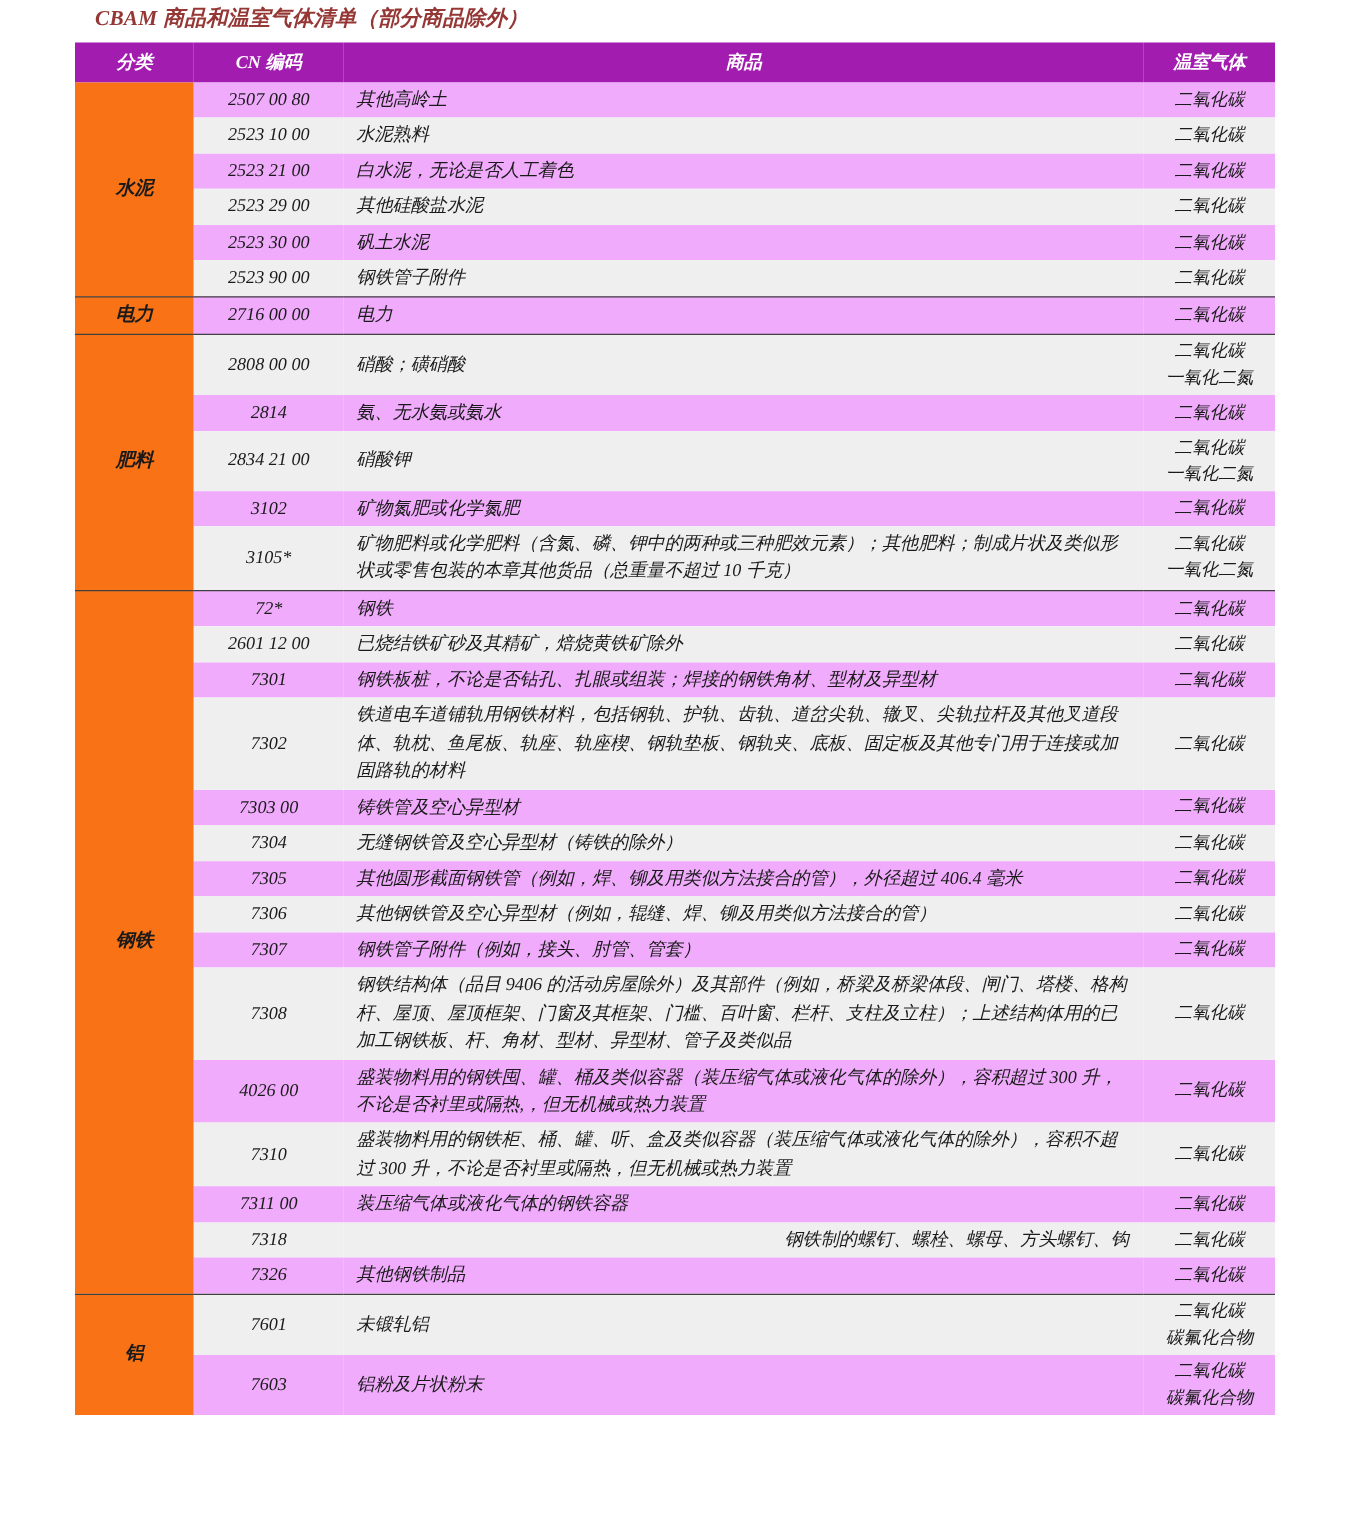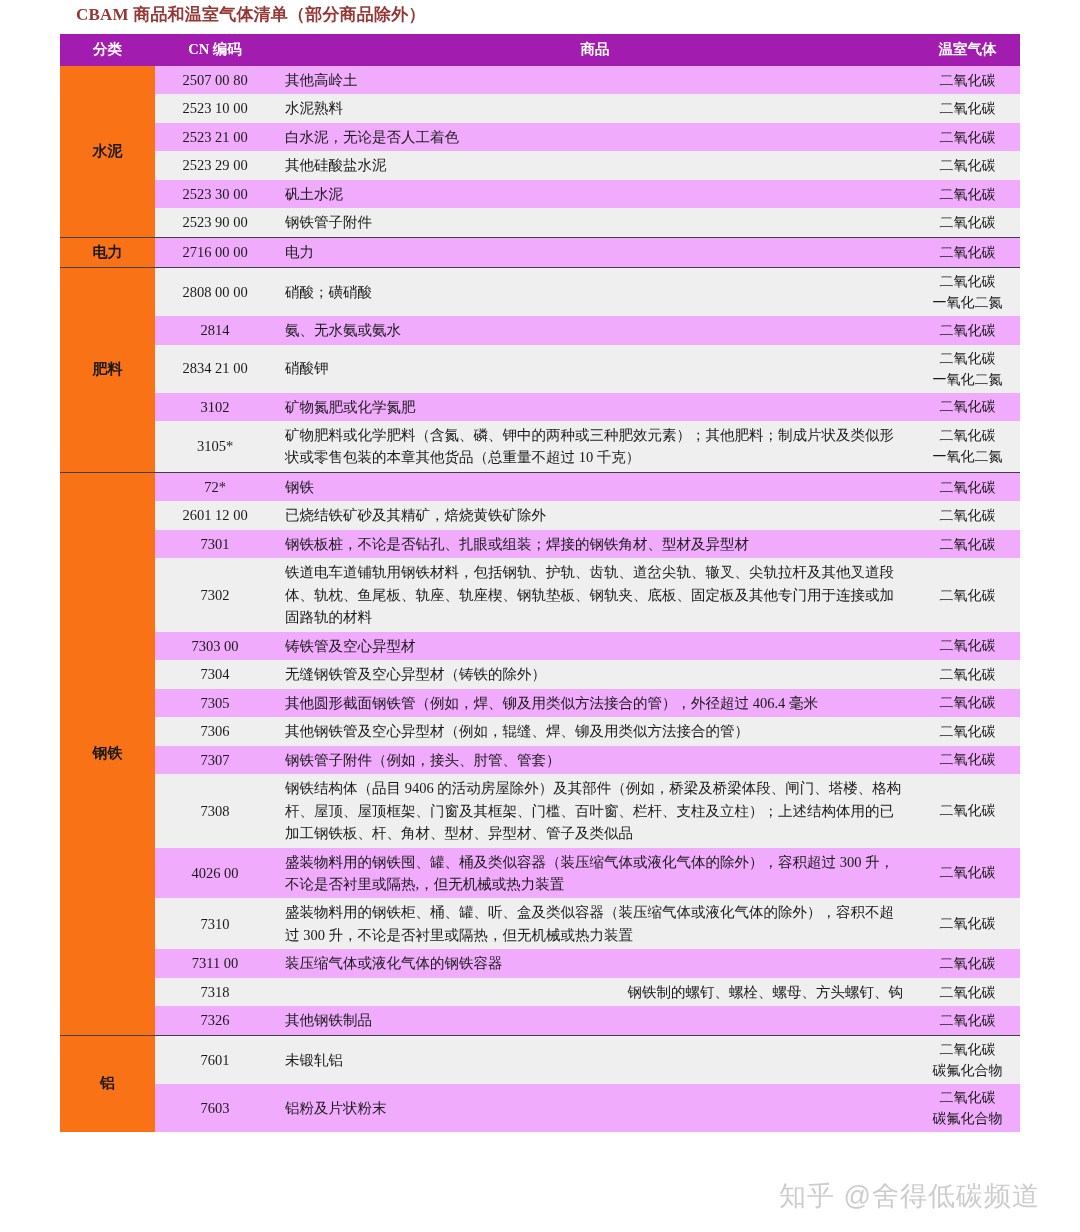--- a/index.html
+++ b/index.html
@@ -4,21 +4,21 @@
 <style>
   html,body{margin:0;padding:0;}
   body{
     width:1080px;height:1232px;
     background:#ffffff;
     font-family:"Liberation Serif","DejaVu Serif",serif;
     color:#1a1a1a;
     overflow:hidden;
     position:relative;
   }
-  .page{position:relative;width:932px;height:1232px;}
+  .page{position:relative;width:932px;height:1232px;font-style:italic;}
 
   .title{
     position:absolute;
     left:76px; top:3px;
     font-family:"Liberation Serif","DejaVu Serif",serif;
     font-weight:bold;
     font-size:17px;
     letter-spacing:0.2px;
     color:#953735;
     white-space:nowrap;
@@ -341,14 +341,13 @@
             <td class="prod">铝粉及片状粉末</td>
             <td class="ghg">
               <span class="ghg-two">二氧化碳</span>
               <span class="ghg-two">碳氟化合物</span>
             </td>
           </tr>
         </tbody>
     </table>
   </div>
 
-  <div class="watermark">知乎 @舍得低碳频道</div>
 </div>
 
 </body></html>

